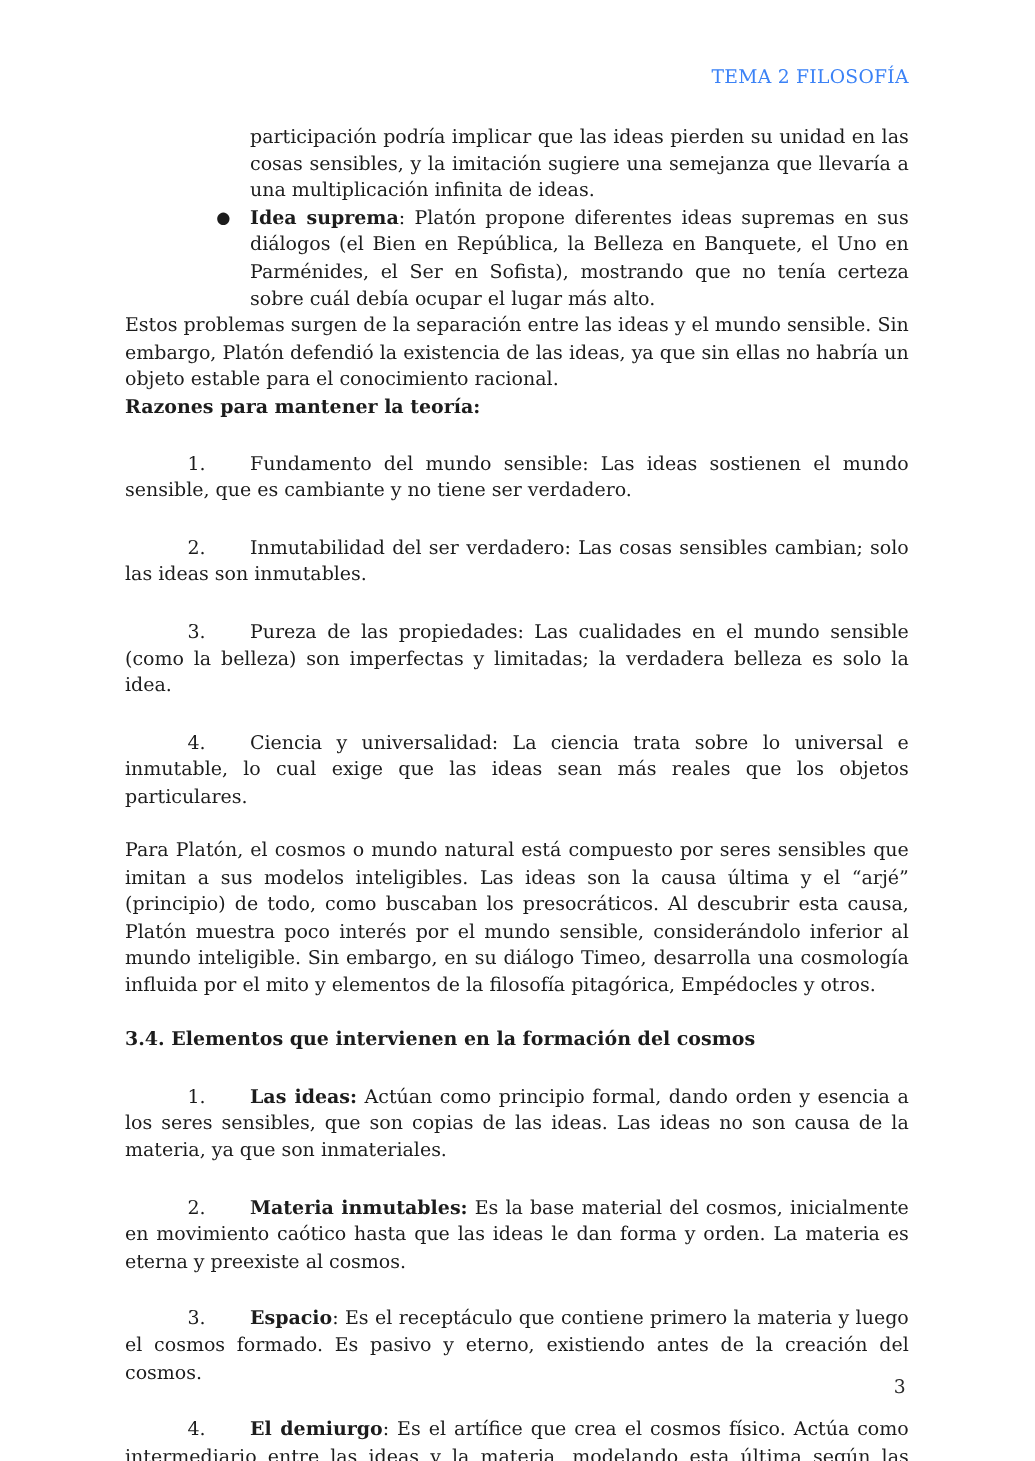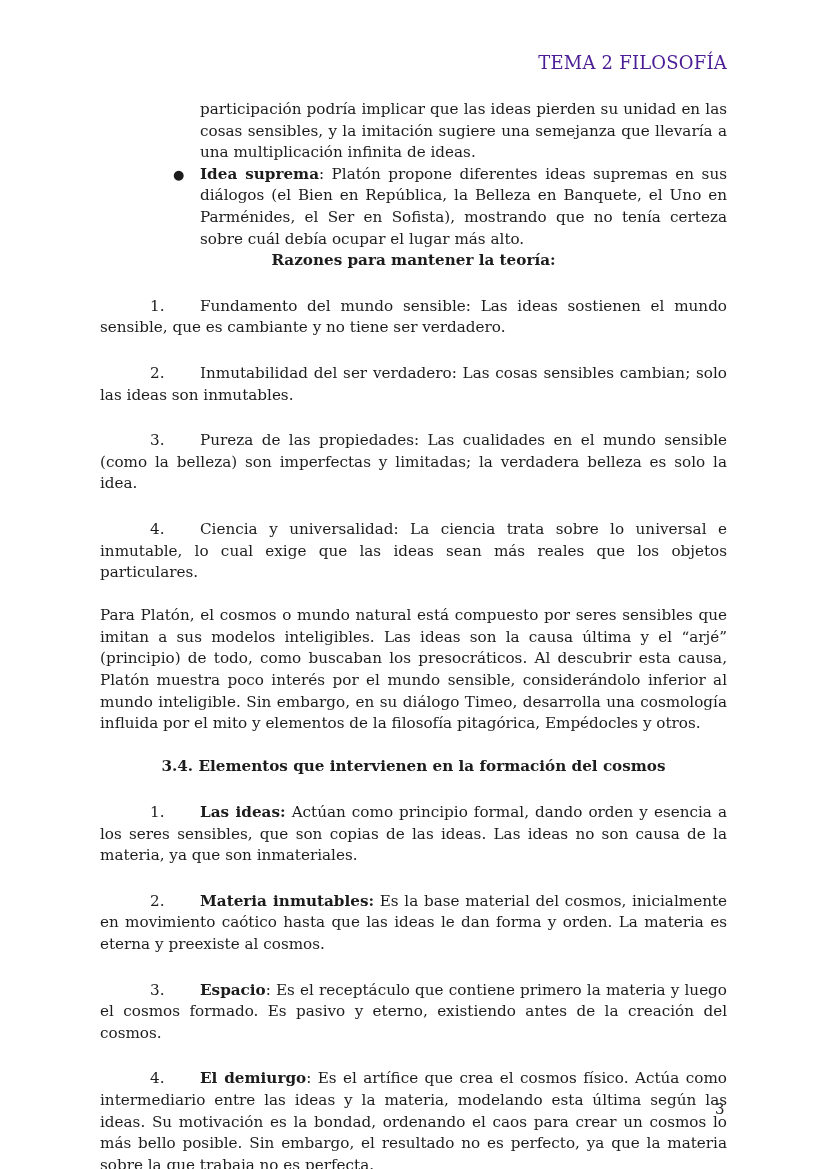--- a/index.html
+++ b/index.html
@@ -3,32 +3,32 @@
   <meta charset="utf-8">
   <style>
     html, body { margin: 0; padding: 0; background: #ffffff; }
     body {
       width: 828px; height: 1169px; position: relative; overflow: hidden;
       font-family: "DejaVu Serif", "Liberation Serif", serif;
       color: #1c1c1c;
     }
     .header {
       position: absolute; top: 52px; right: 101px;
-      font-size: 18px; letter-spacing: 0.2px; color: #4c1d95;
+      font-size: 15px; letter-spacing: 0.2px; color: #3b82f6;
     }
     .content {
       position: absolute; left: 100px; top: 99px; width: 627px;
       font-size: 15.2px; line-height: 21.6px;
     }
     .justify { text-align: justify; text-align-last: left; }
     p { margin: 0; }
     .bullet-cont { margin-left: 100px; }
     .bullet-item { position: relative; margin-left: 100px; }
     .bullet-dot { position: absolute; left: -27px; top: 0; font-size: 13px; }
-    .heading { font-weight: bold; text-align: center; }
+    .heading { font-weight: bold; }
     .num-item { text-indent: 50px; margin-top: 24px; }
     .num { display: inline-block; width: 50px; text-indent: 0; }
     .gap { height: 21.6px; }
     .bold { font-weight: bold; }
     .page-number {
       position: absolute; top: 1100px; left: 715px;
       font-size: 15px; color: #2a2a2a;
     }
   </style>
 </head>
@@ -37,20 +37,21 @@
 <div class="header">TEMA 2 FILOSOFÍA</div>
 
 <div class="content">
 
   <p class="justify bullet-cont">participación podría implicar que las ideas pierden su unidad en las cosas sensibles, y la imitación sugiere una semejanza que llevaría a una multiplicación infinita de ideas.</p>
 
   <p class="justify bullet-item">
     <span class="bullet-dot">●</span><span class="bold">Idea suprema</span><span>: Platón propone diferentes ideas supremas en sus diálogos (el Bien en República, la Belleza en Banquete, el Uno en Parménides, el Ser en Sofista), mostrando que no tenía certeza sobre cuál debía ocupar el lugar más alto.</span>
   </p>
 
+  <p class="justify">Estos problemas surgen de la separación entre las ideas y el mundo sensible. Sin embargo, Platón defendió la existencia de las ideas, ya que sin ellas no habría un objeto estable para el conocimiento racional.</p>
 
   <p class="heading">Razones para mantener la teoría:</p>
 
   <p class="justify num-item"><span class="num">1.</span><span>Fundamento del mundo sensible: Las ideas sostienen el mundo sensible, que es cambiante y no tiene ser verdadero.</span></p>
   <p class="justify num-item"><span class="num">2.</span><span>Inmutabilidad del ser verdadero: Las cosas sensibles cambian; solo las ideas son inmutables.</span></p>
   <p class="justify num-item"><span class="num">3.</span><span>Pureza de las propiedades: Las cualidades en el mundo sensible (como la belleza) son imperfectas y limitadas; la verdadera belleza es solo la idea.</span></p>
   <p class="justify num-item"><span class="num">4.</span><span>Ciencia y universalidad: La ciencia trata sobre lo universal e inmutable, lo cual exige que las ideas sean más reales que los objetos particulares.</span></p>
 
   <div class="gap"></div>
 

